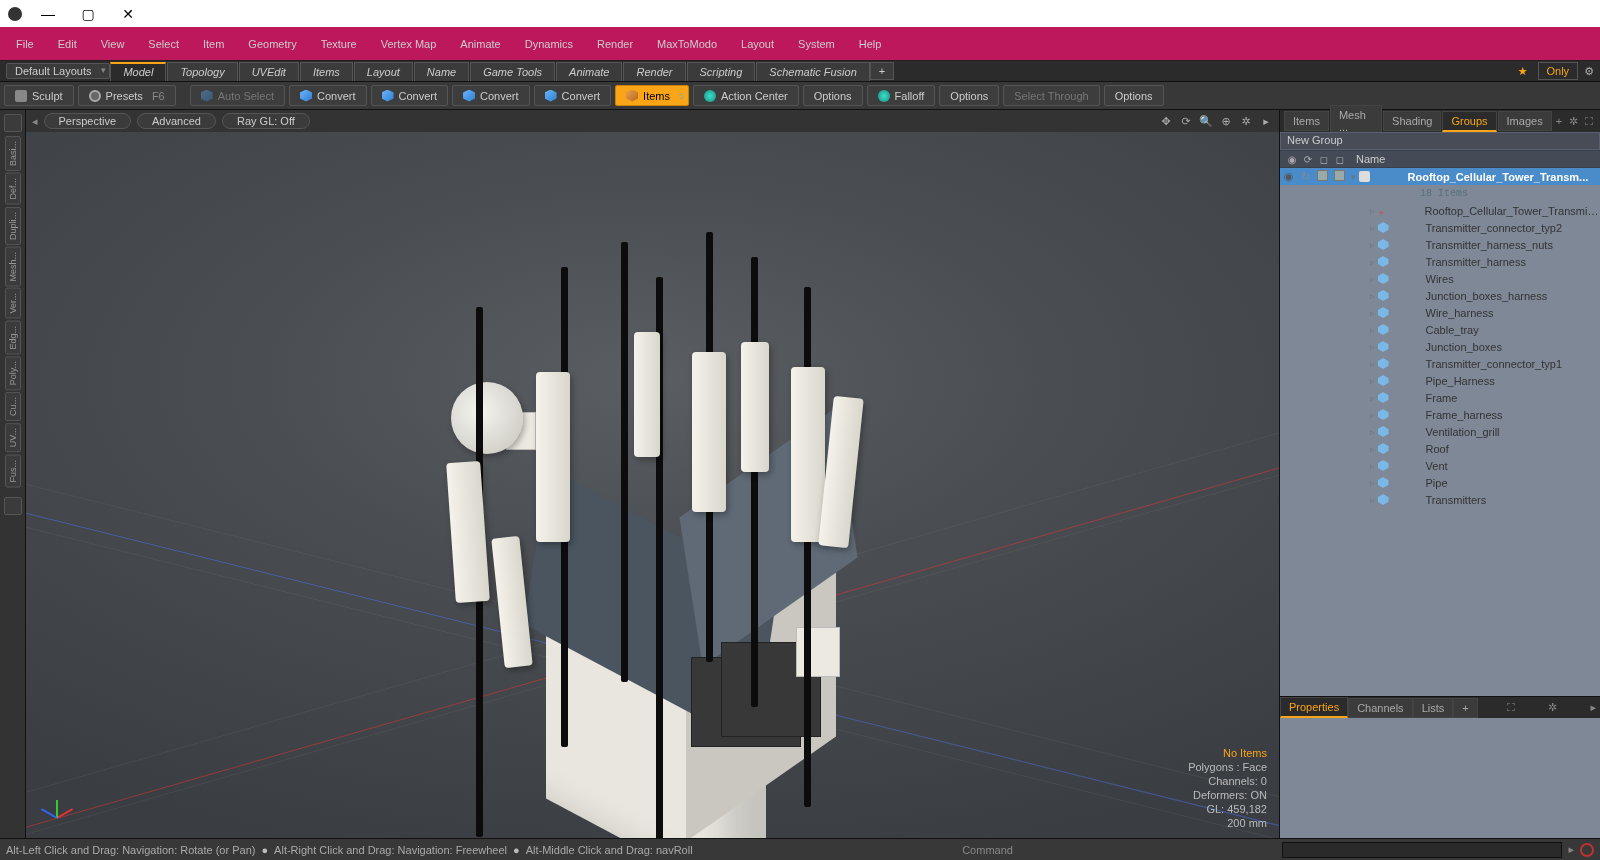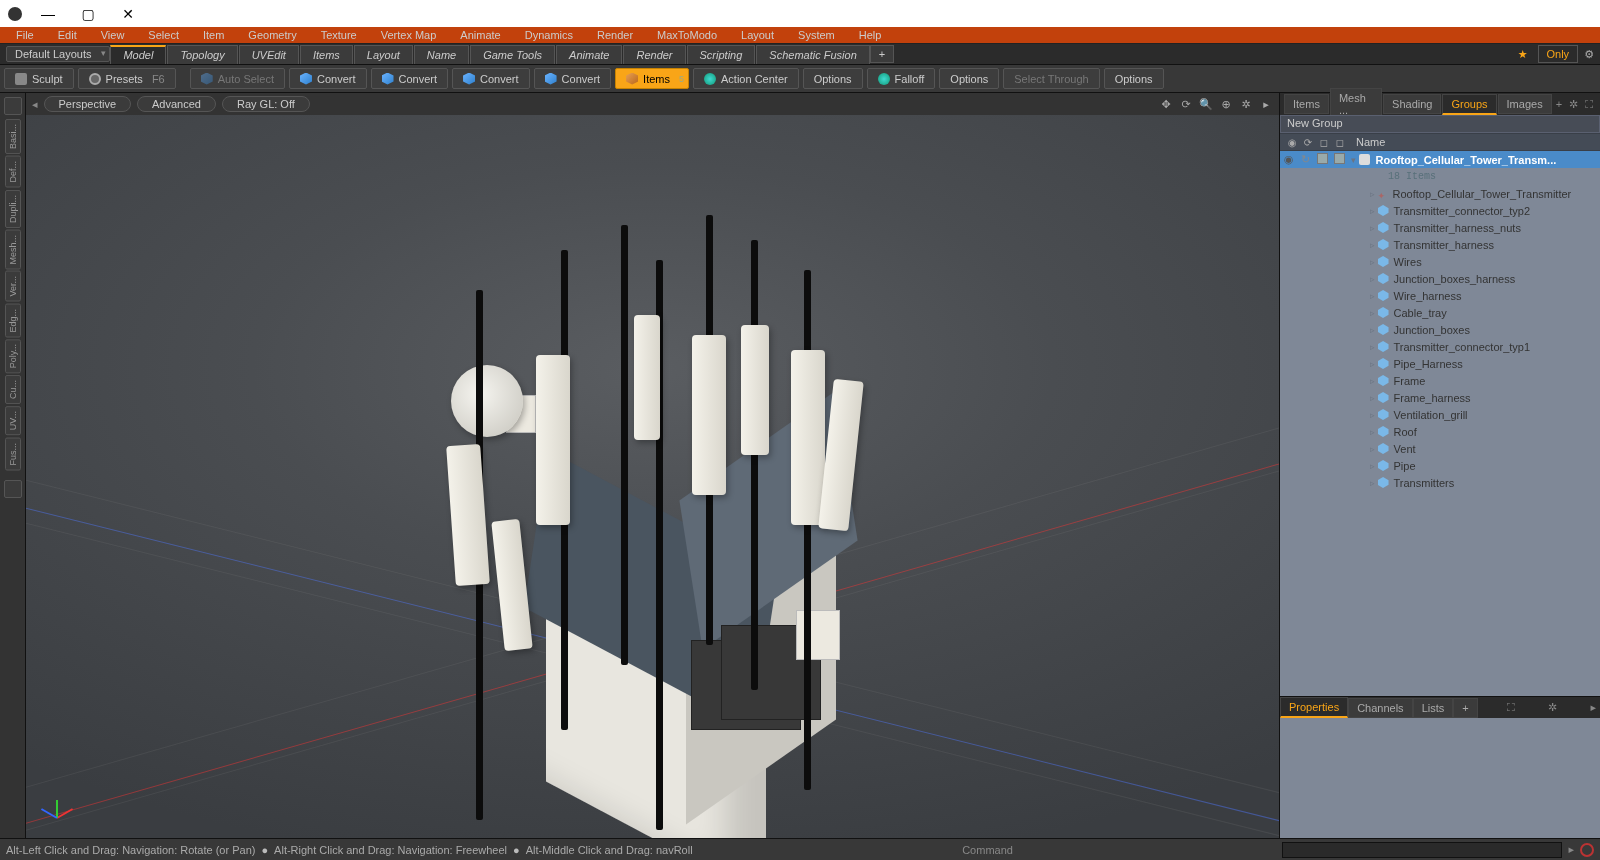--- a/index.html
+++ b/index.html
@@ -3,21 +3,21 @@
 <meta charset="utf-8">
 <style>
 * { margin: 0; padding: 0; box-sizing: border-box; font-family: "Segoe UI", Arial, sans-serif; font-size: 11px; user-select: none; }
 body { width: 1600px; height: 860px; background: #1a1a1a; color: #bbb; overflow: hidden; display: flex; flex-direction: column; }
 
 .titlebar { height: 27px; background: #fff; color: #000; display: flex; align-items: center; padding: 0 8px; }
 .titlebar .logo { width: 14px; height: 14px; border-radius: 50%; background: #333; margin-right: 6px; }
 .titlebar .title { flex: 1; font-size: 12px; }
 .titlebar .wbtn { width: 40px; text-align: center; font-size: 14px; }
 
-.menubar { height: 16px; background: #c2410c; display: flex; align-items: center; padding: 0 4px; }
+.menubar { height: 33px; background: #be185d; display: flex; align-items: center; padding: 0 4px; }
 .menubar .mitem { padding: 3px 12px; color: #ccc; }
 
 .layoutrow { height: 22px; background: #2b2b2b; display: flex; align-items: center; padding: 0 6px; border-top: 1px solid #222; border-bottom: 1px solid #111; }
 .layoutrow .dd { background: #3b3b3b; border: 1px solid #555; border-radius: 2px; padding: 1px 18px 1px 8px; color: #ccc; position: relative; }
 .layoutrow .dd::after { content: "▾"; position: absolute; right: 4px; font-size: 9px; color: #888; }
 .layoutrow .tabs { display: flex; margin-left: auto; gap: 1px; }
 .layoutrow .tab { padding: 3px 12px; background: #3b3b3b; border: 1px solid #555; border-bottom: none; color: #ccc; font-style: italic; }
 .layoutrow .tab.active { background: #2b2b2b; border-top: 2px solid #f9a517; padding-top: 2px; }
 .layoutrow .only { margin-left: 10px; padding: 2px 8px; border:1px solid #555; color: #f9a517; }
 .layoutrow .gear { margin-left: 6px; color: #aaa; }
@@ -74,21 +74,21 @@
 .rtabs .ric { margin-left: auto; color: #888; padding:0 3px;}
 .newgrp { height:18px; background:#474c56; color:#ccc; padding:1px 6px; border:1px solid #5a6070; font-size:11px;}
 .tree-hdr { height:18px; background:#444b56; border-top:1px solid #393f48; border-bottom:1px solid #393f48; display:flex; align-items:center; padding-left:4px;}
 .tree-hdr .hico{ width:16px; text-align:center; color:#aaa; font-size:10px;}
 .tree-hdr .hname{ flex:1; padding-left:8px; color:#ccc;}
 .tree { flex:1; background:#7f8897; overflow:hidden;}
 .trow { height:17px; display:flex; align-items:center; font-size:11px;}
 .trow .tc{ width:17px; text-align:center;}
 .trow .eye{ color:#555;} .trow .lk{ color:#888;}
 .trow .cb{ width:11px; height:11px; border:1px solid #777; background:#9aa; display:inline-block;}
-.trow .nm{ flex:1; padding-left:2px; color:#333; white-space:nowrap; overflow:hidden; text-overflow:ellipsis;}
+.trow .nm{ flex:1; padding-left:2px; color:#333; white-space:nowrap; overflow:hidden; text-overflow:ellipsis;margin-left:32px;}
 .trow.root{ background:#4a8bc9;} .trow.root .nm{ color:#fff; font-weight:bold;}
 .trow.cnt .nm{ color:#58707a; font-size:10px;font-family:Liberation Mono, monospace;}
 .mesh-ico{ display:inline-block; width:11px; height:11px; background:#7ab8e8; clip-path:polygon(50% 0,100% 30%,100% 70%,50% 100%,0 70%,0 30%); margin-right:3px; vertical-align:middle;}
 .loc-ico{ display:inline-block; width:10px; height:10px; margin-right:3px;}
 .loc-ico::before{content:"✦"; color:#a66; font-size:9px;}
 .tw{ color:#6a7482; font-size:9px; padding:0 3px;}
 
 .proptabs{ height:22px; background:#2b2b2b; display:flex; align-items:center; border-top:1px solid #111;}
 .proppane{ flex:0 0 120px; background:#7f8897;}
 .pric{ margin-left:auto; color:#888; padding:0 4px;}
@@ -269,20 +269,28 @@
         <div class="antenna" style="left:45px;top:235px;transform:rotate(-4deg);"></div>
         <div class="antenna" style="left:130px;top:145px;height:170px;"></div>
         <div class="antenna" style="left:228px;top:105px;height:125px;width:26px;"></div>
         <div class="antenna" style="left:286px;top:125px;height:160px;"></div>
         <div class="antenna" style="left:335px;top:115px;height:130px;width:28px;"></div>
         <div class="antenna" style="left:385px;top:140px;height:175px;"></div>
         <div class="antenna" style="left:420px;top:170px;height:150px;width:30px;transform:rotate(6deg);"></div>
         <div class="antenna" style="left:92px;top:310px;height:130px;width:28px;transform:rotate(-6deg);"></div>
       </div>
 
+      <div class="hud">
+        <div class="noit">No Items</div>
+        <div>Polygons : Face</div>
+        <div>Channels: 0</div>
+        <div>Deformers: ON</div>
+        <div>GL: 459,182</div>
+        <div>200 mm</div>
+      </div>
       <div class="axis">
         <div class="ax x"></div>
           <div class="ax y"></div>
           <div class="ax z"></div>
       </div>
     </div>
   </div>
 
   <div class="rightpanel">
     <div class="rtabs" id="rtabs">

